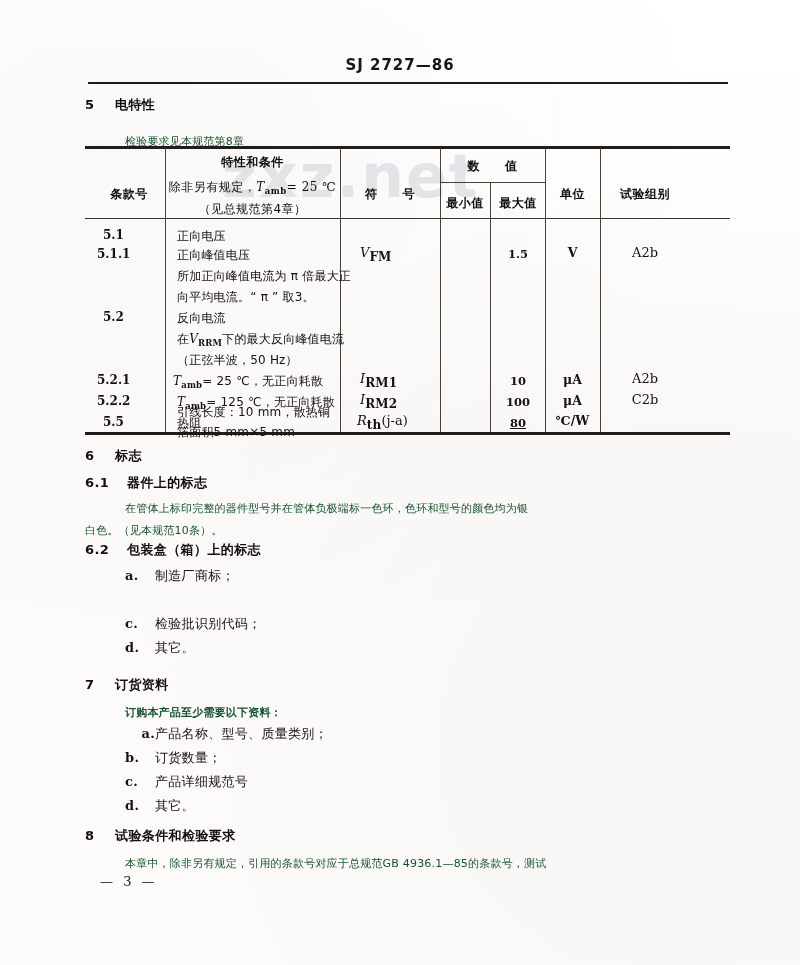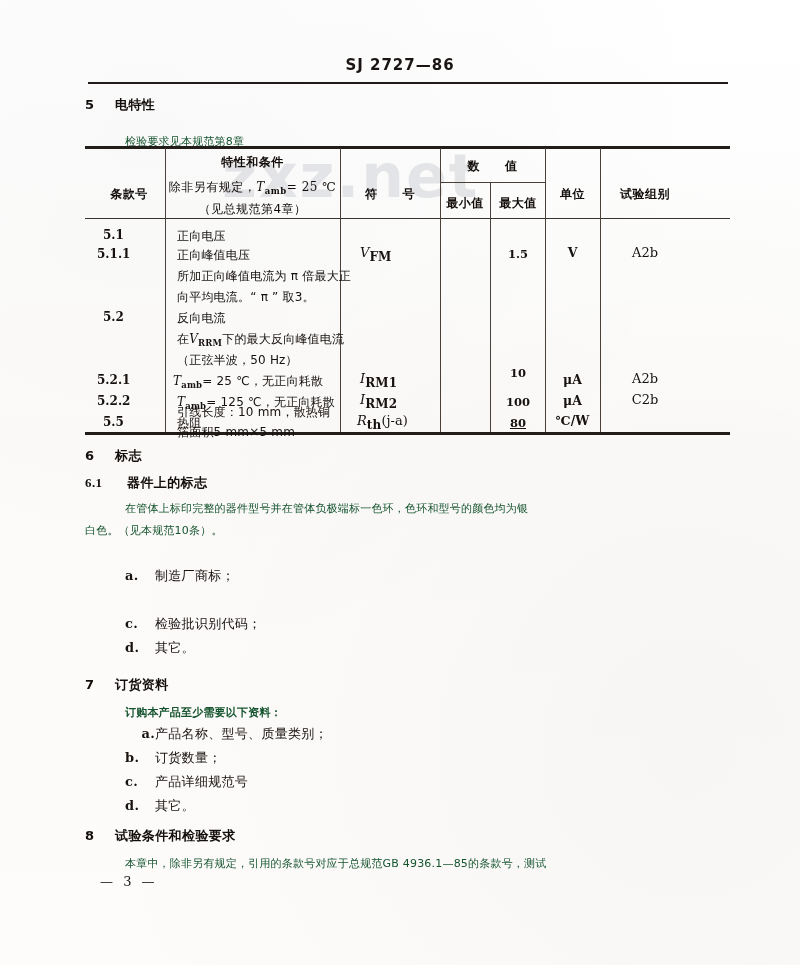--- a/index.html
+++ b/index.html
@@ -68,21 +68,20 @@
     display: inline-block;
     width: 30px;
   }
   .sub-h {
     position: absolute;
     font-size: 13px;
     font-weight: bold;
     color: #140f0c;
     letter-spacing: 0.4px;
     white-space: nowrap;
-    font-family: Liberation Serif, serif;
   }
   .sub-num {
     display: inline-block;
     width: 42px;
   }
   .para {
     position: absolute;
     font-size: 11px;
     color: #14532d;
     line-height: 25px;
@@ -299,21 +298,21 @@
         <span>在</span><span class="mono-i"><span>V</span><sub>RRM</sub></span><span>下的最大反向峰值电流</span>
       </div>
 
       <div class="tx" style="left:92px; top:206px;text-align:right;">（正弦半波，50 Hz）</div>
 
       <div class="clause" style="left:12px; top:227px;">5.2.1</div>
       <div class="tx" style="left:88px; top:227px;">
         <span class="mono-i"><span>T</span><sub>amb</sub></span><span>= 25 ℃，无正向耗散</span>
       </div>
       <div class="sym" style="left:275px; top:225px;"><span>I</span><sub>RM1</sub></div>
-      <div class="num" style="left:406px; top:220px; width:54px;">10</div>
+      <div class="num" style="left:406px; top:228px; width:54px;">10</div>
       <div class="unit" style="left:460px; top:226px; width:55px;">μA</div>
       <div class="grp" style="left:515px; top:225px; width:90px;">A2b</div>
 
       <div class="clause" style="left:12px; top:248px;">5.2.2</div>
       <div class="tx" style="left:92px; top:248px;">
         <span class="mono-i"><span>T</span><sub>amb</sub></span><span>= 125 ℃，无正向耗散</span>
       </div>
       <div class="sym" style="left:275px; top:246px;"><span>I</span><sub>RM2</sub></div>
       <div class="num" style="left:406px; top:249px; width:54px;">100</div>
       <div class="unit" style="left:460px; top:247px; width:55px;">μA</div>
@@ -333,20 +332,23 @@
     <div class="sec-h" style="left:85px; top:447px;">
       <span class="sec-num">6</span><span>标志</span>
     </div>
 
     <div class="sub-h" style="left:85px; top:474px;">
       <span class="sub-num">6.1</span><span>器件上的标志</span>
     </div>
     <div class="para" style="left:125px; top:496px;">在管体上标印完整的器件型号并在管体负极端标一色环，色环和型号的颜色均为银</div>
     <div class="para" style="left:85px; top:518px;">白色。（见本规范10条）。</div>
 
+    <div class="sub-h" style="left:85px; top:541px;">
+      <span class="sub-num">6.2</span><span>包装盒（箱）上的标志</span>
+    </div>
     <div class="list-item" style="left:125px; top:567px;">
       <span class="list-marker ascii">a.</span><span>制造厂商标；</span>
     </div>
     <div class="list-item" style="left:125px; top:615px;">
       <span class="list-marker ascii">c.</span><span>检验批识别代码；</span>
     </div>
     <div class="list-item" style="left:125px; top:639px;">
       <span class="list-marker ascii">d.</span><span>其它。</span>
     </div>
 

